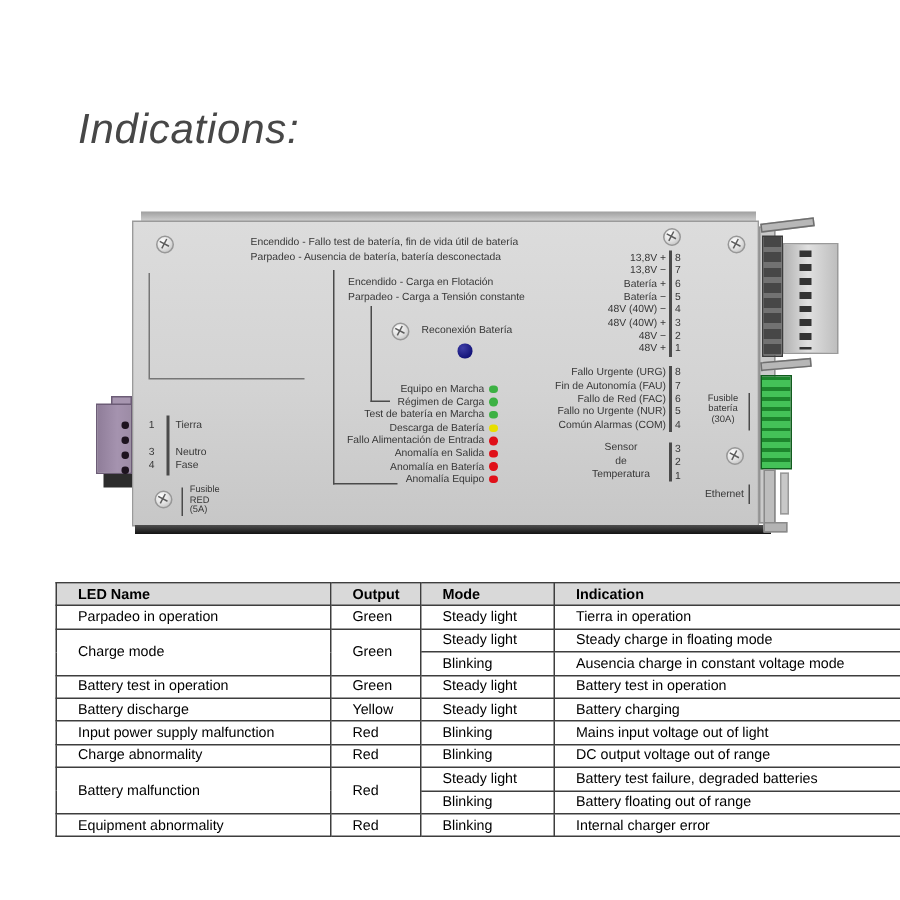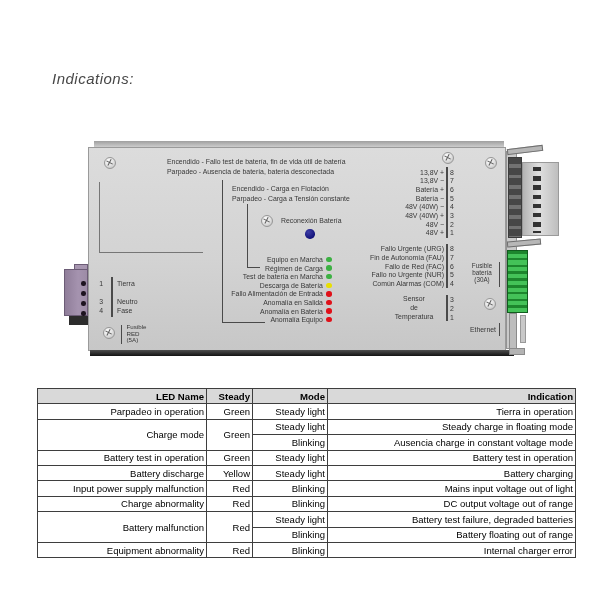--- a/index.html
+++ b/index.html
@@ -4,21 +4,21 @@
 <style>
   html,body{margin:0;padding:0;}
   body{
     width:600px;height:600px;position:relative;background:#ffffff;
     font-family:"Liberation Sans", sans-serif;overflow:hidden;
   }
   .abs{position:absolute;}
 
   
   #page-title{
-    left:52px;top:70px;font-size:15px;font-style:italic;color:#474747;
+    left:52px;top:70px;font-size:28px;font-style:italic;color:#474747;
     letter-spacing:0.5px;
   }
 
   
   #device-top-edge{left:94px;top:141px;width:410px;height:7px;
     background:linear-gradient(#9f9f9f,#d4d4d4);}
   #device-face{left:88px;top:147px;width:418px;height:204px;box-sizing:border-box;
     background:linear-gradient(180deg,#dcdcdc 0%,#d3d3d3 55%,#c7c7c7 100%);
     border:1px solid #9a9a9a;}
   #device-bottom-edge{left:90px;top:350px;width:424px;height:6px;
@@ -120,22 +120,22 @@
   #din-bracket{left:509px;top:313px;width:8px;height:40px;box-sizing:border-box;
     background:#bdbdbd;border:1px solid #8a8a8a;}
   #din-bracket-side{left:520px;top:315px;width:4px;height:26px;background:#c8c8c8;border:1px solid #999999;}
   #din-bracket-foot{left:509px;top:348px;width:16px;height:7px;box-sizing:border-box;
     background:#b3b3b3;border:1px solid #8a8a8a;}
 
   
   #led-indication-table{position:absolute;left:37px;top:388px;width:526px;
     border-collapse:collapse;font-size:9.5px;color:#000;table-layout:fixed;}
   #led-indication-table th,#led-indication-table td{
-    border:1px solid #3e3e3e;padding:0 2px 0 0;height:14.4px;
-    vertical-align:middle;text-align:right;white-space:nowrap;overflow:hidden;}
+    border:1px solid #3e3e3e;padding:0 2px 0 14px;height:14.4px;
+    vertical-align:middle;text-align:left;white-space:nowrap;overflow:hidden;}
   #led-indication-table th{background:#d9d9d9;font-weight:bold;font-size:9.6px;}
 </style>
 </head>
 <body>
 
 <div class="abs" id="page-title">Indications:</div>
 
 <div class="abs" id="device-diagram" style="left:0;top:0;width:600px;height:380px;">
 
   <div class="abs" id="device-top-edge"></div>
@@ -302,21 +302,21 @@
   <div class="abs" id="battery-connector"></div>
   <div class="abs" id="din-bracket"></div>
   <div class="abs" id="din-bracket-side"></div>
   <div class="abs" id="din-bracket-foot"></div>
 </div>
 
 <table id="led-indication-table">
   <thead>
       <tr>
         <th style="width: 166px;">LED Name</th>
-        <th style="width: 43px;">Steady</th>
+        <th style="width: 43px;">Output</th>
         <th style="width: 72px;">Mode</th>
         <th style="width: 245px;">Indication</th>
       </tr>
     </thead>
   <tbody>
       <tr>
         <td rowspan="1">Parpadeo in operation</td>
         <td rowspan="1">Green</td>
         <td>Steady light</td>
         <td>Tierra in operation</td>

